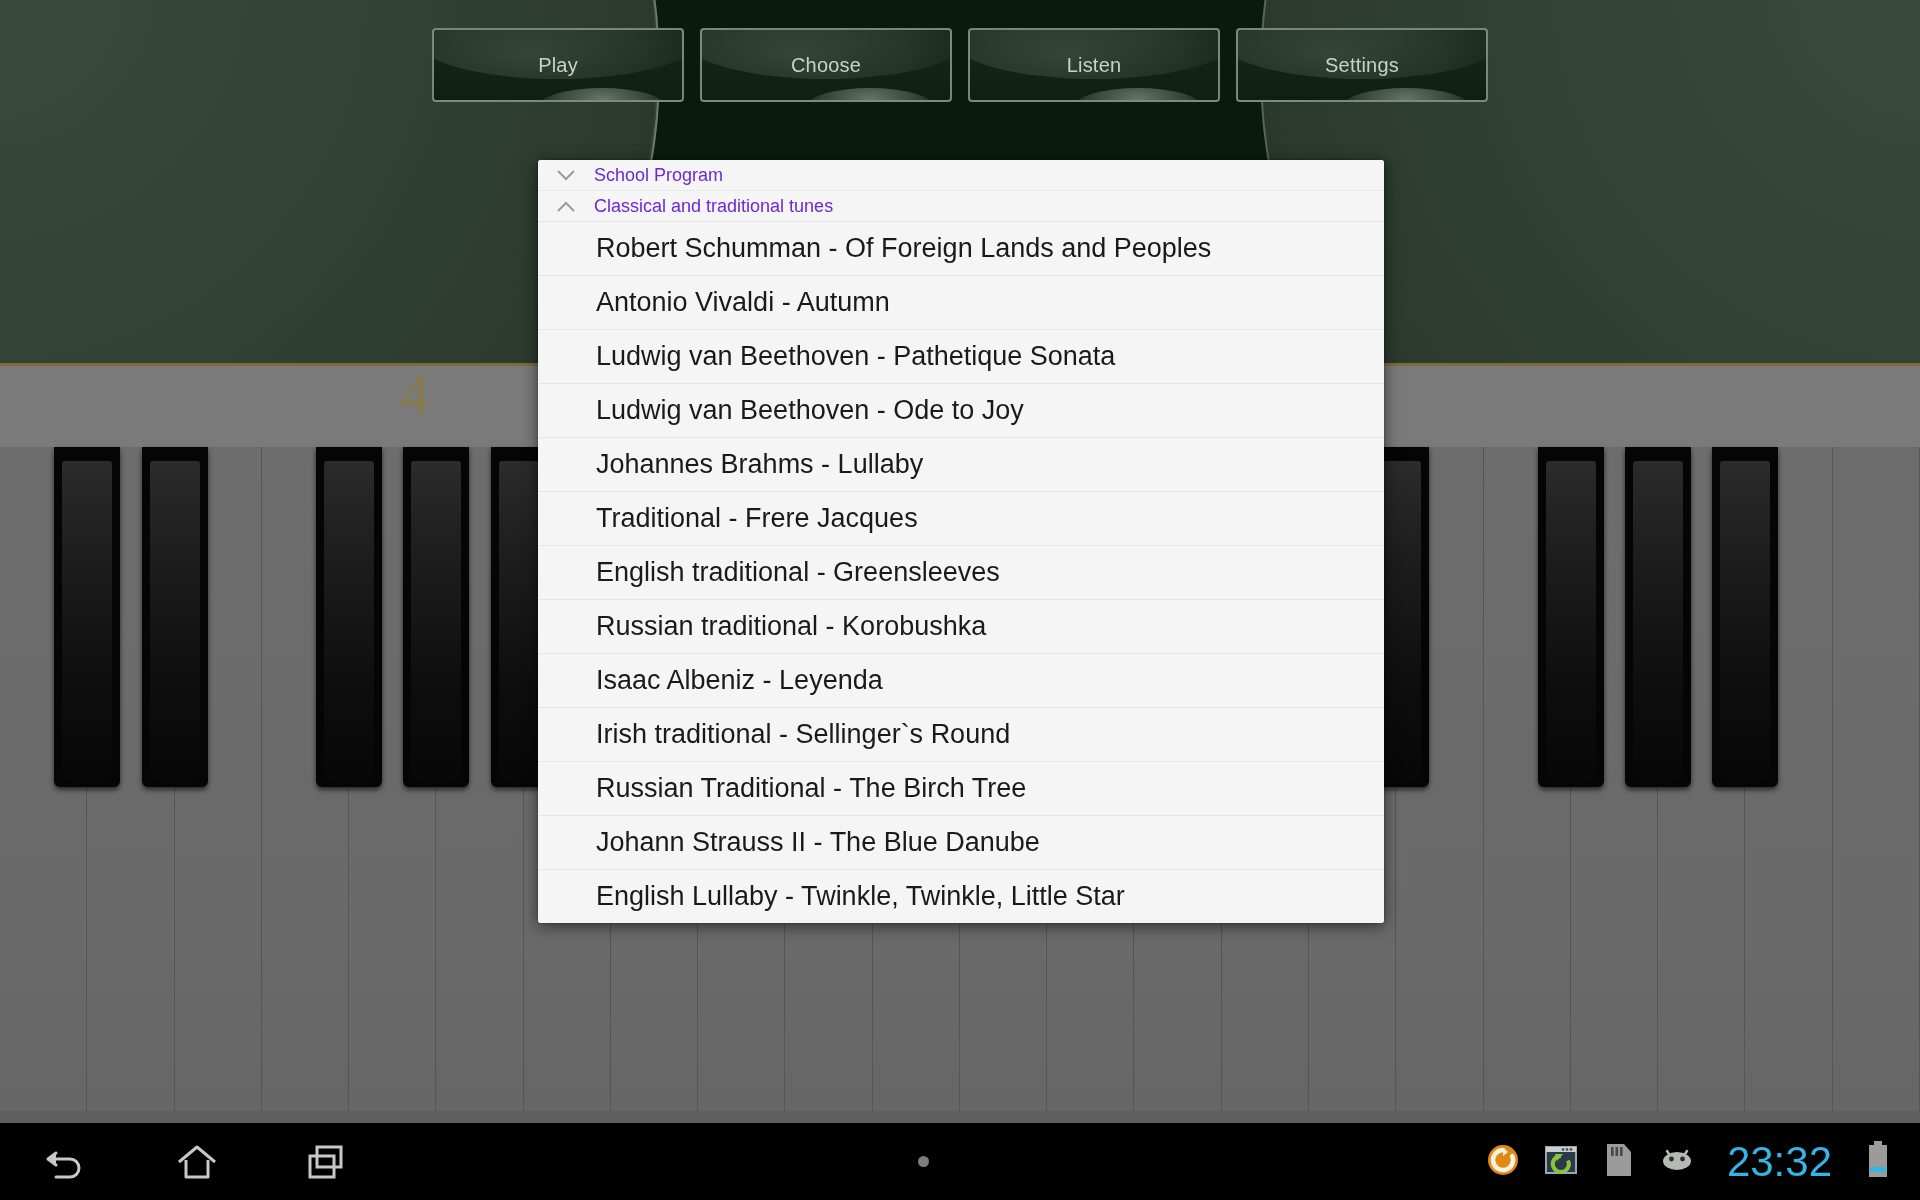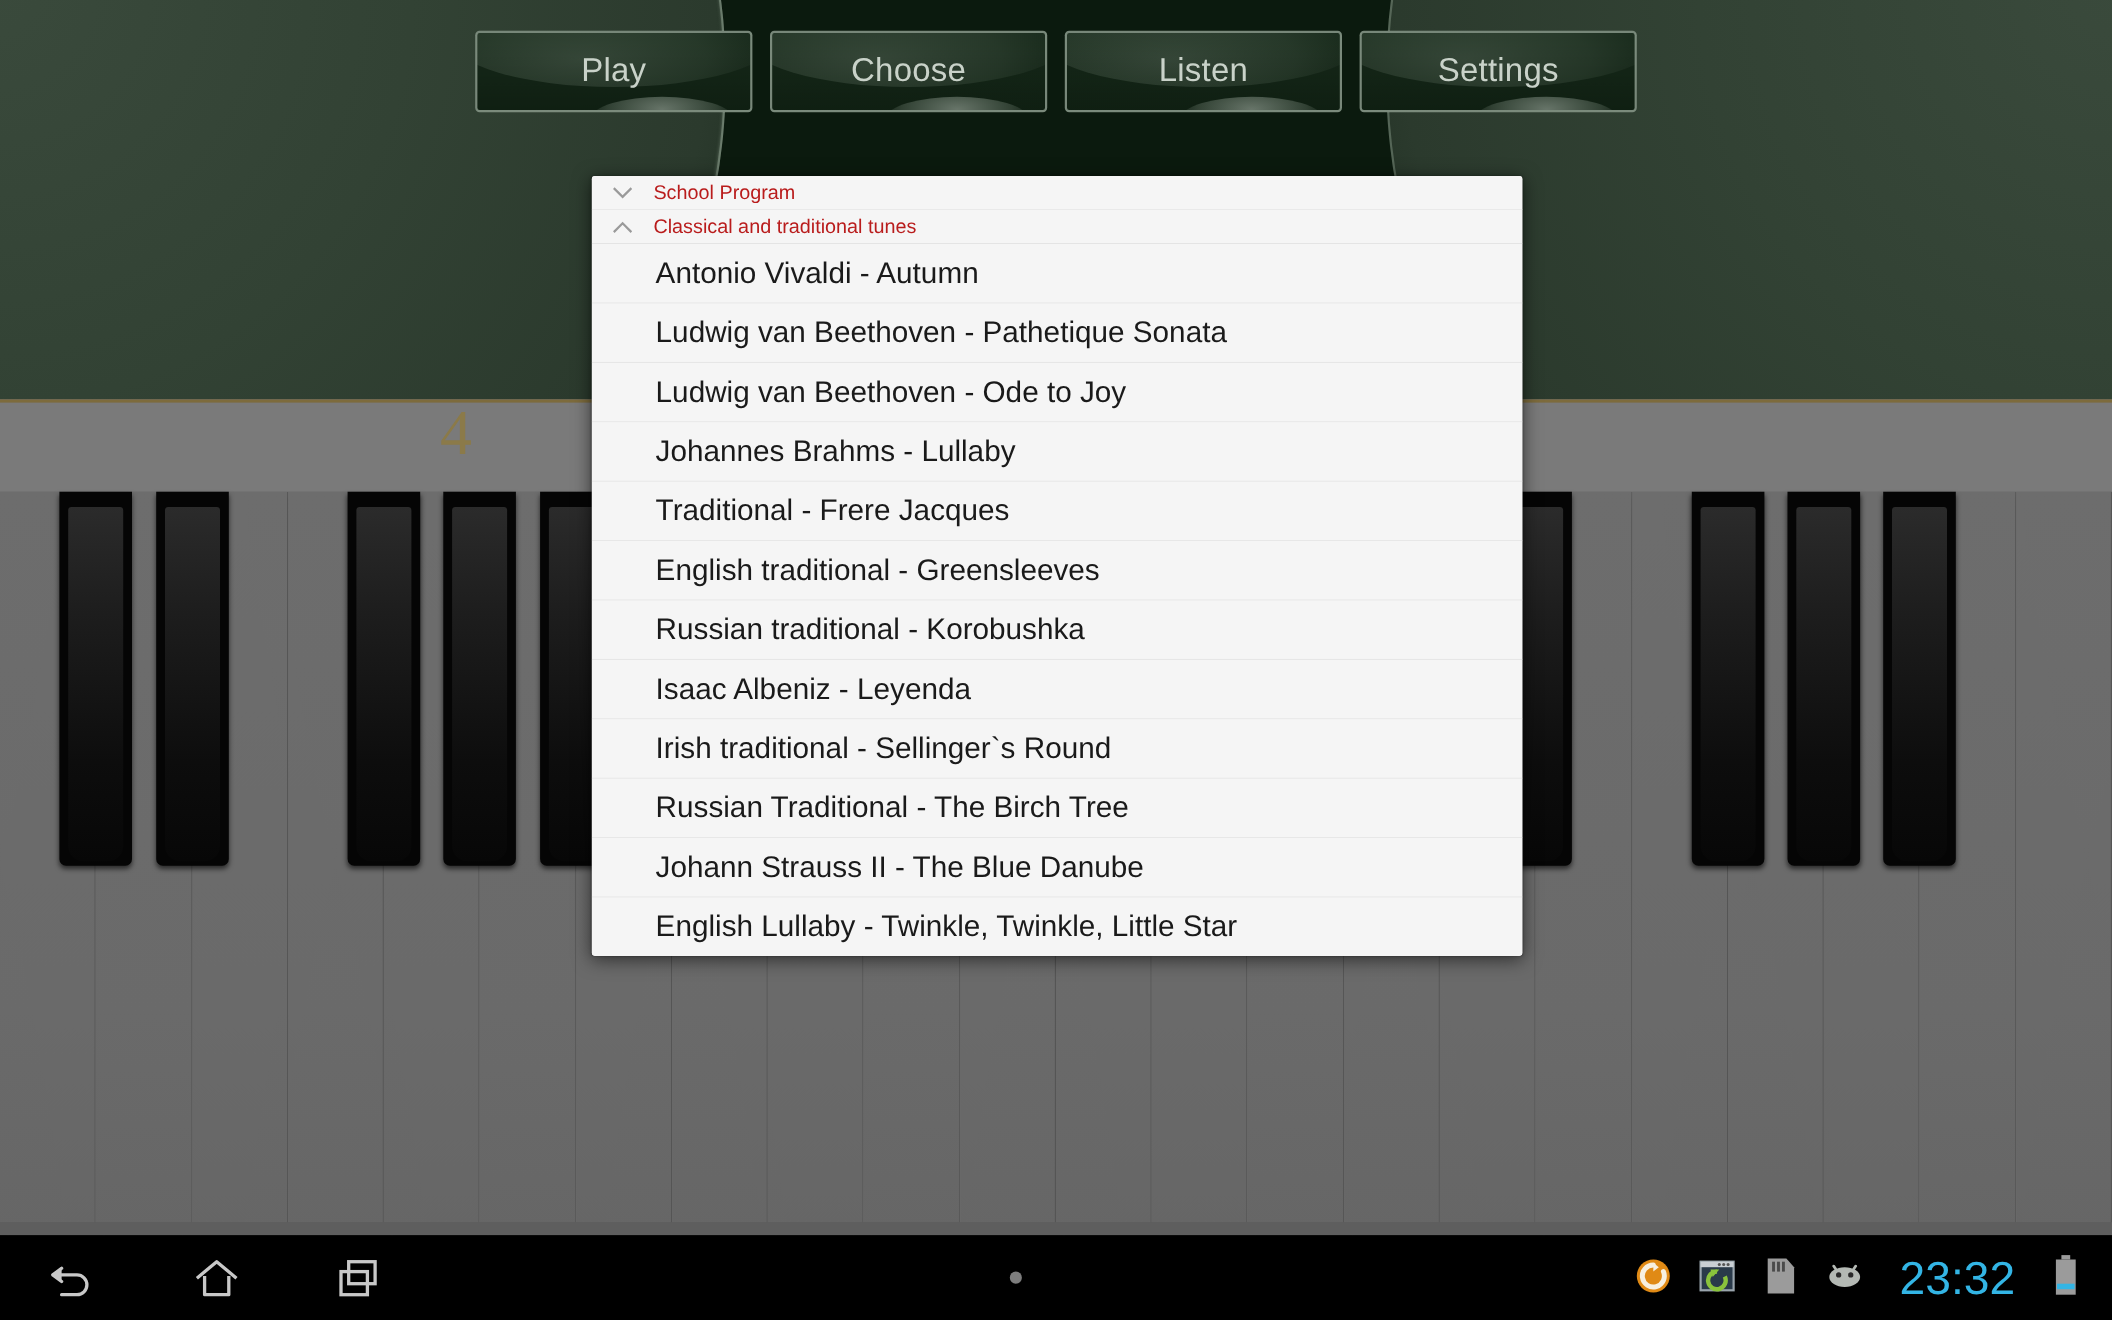--- a/index.html
+++ b/index.html
@@ -103,21 +103,21 @@
     bottom: -26px;
     width: 128px;
     height: 38px;
     border-radius: 50%;
     background: radial-gradient(ellipse at 50% 30%, rgba(225,235,225,0.42) 0%, rgba(200,215,200,0.18) 55%, rgba(0,0,0,0) 78%);
     pointer-events: none;
   }
   .top-btn .label {
     position: relative;
     z-index: 2;
-    font-size: 30px;
+    font-size: 20px;
     color: #c9d2c9;
     letter-spacing: 0.2px;
   }
 
   
   .piano {
     position: absolute;
     left: 0; top: 363px;
     width: 1920px;
     height: 760px;
@@ -222,21 +222,21 @@
     width: 32px;
     height: 30px;
     display: flex;
     align-items: center;
     justify-content: center;
     flex: 0 0 32px;
   }
   .chev svg { display: block; }
   .group-label {
     font-size: 18px;
-    color: #b91c1c;
+    color: #6d28d9;
     margin-left: 12px;
   }
   .song-row {
     height: 53px;
     display: flex;
     align-items: center;
     border-bottom: 1px solid #e6e6e6;
     background: #f5f5f5;
     cursor: pointer;
   }
@@ -432,20 +432,23 @@
           <span class="chev">
             <svg width="20" height="13" viewBox="0 0 20 13">
               <path d="M2 11 L10 3 L18 11" fill="none" stroke="#9a9a9a" stroke-width="2"></path>
             </svg>
           </span>
           <span class="group-label">Classical and traditional tunes</span>
         </div>
       </div>
     <div id="song-list">
         <div class="song-row">
+          <span class="song-label">Robert Schumman - Of Foreign Lands and Peoples</span>
+        </div>
+        <div class="song-row">
           <span class="song-label">Antonio Vivaldi - Autumn</span>
         </div>
         <div class="song-row">
           <span class="song-label">Ludwig van Beethoven - Pathetique Sonata</span>
         </div>
         <div class="song-row">
           <span class="song-label">Ludwig van Beethoven - Ode to Joy</span>
         </div>
         <div class="song-row">
           <span class="song-label">Johannes Brahms - Lullaby</span>

